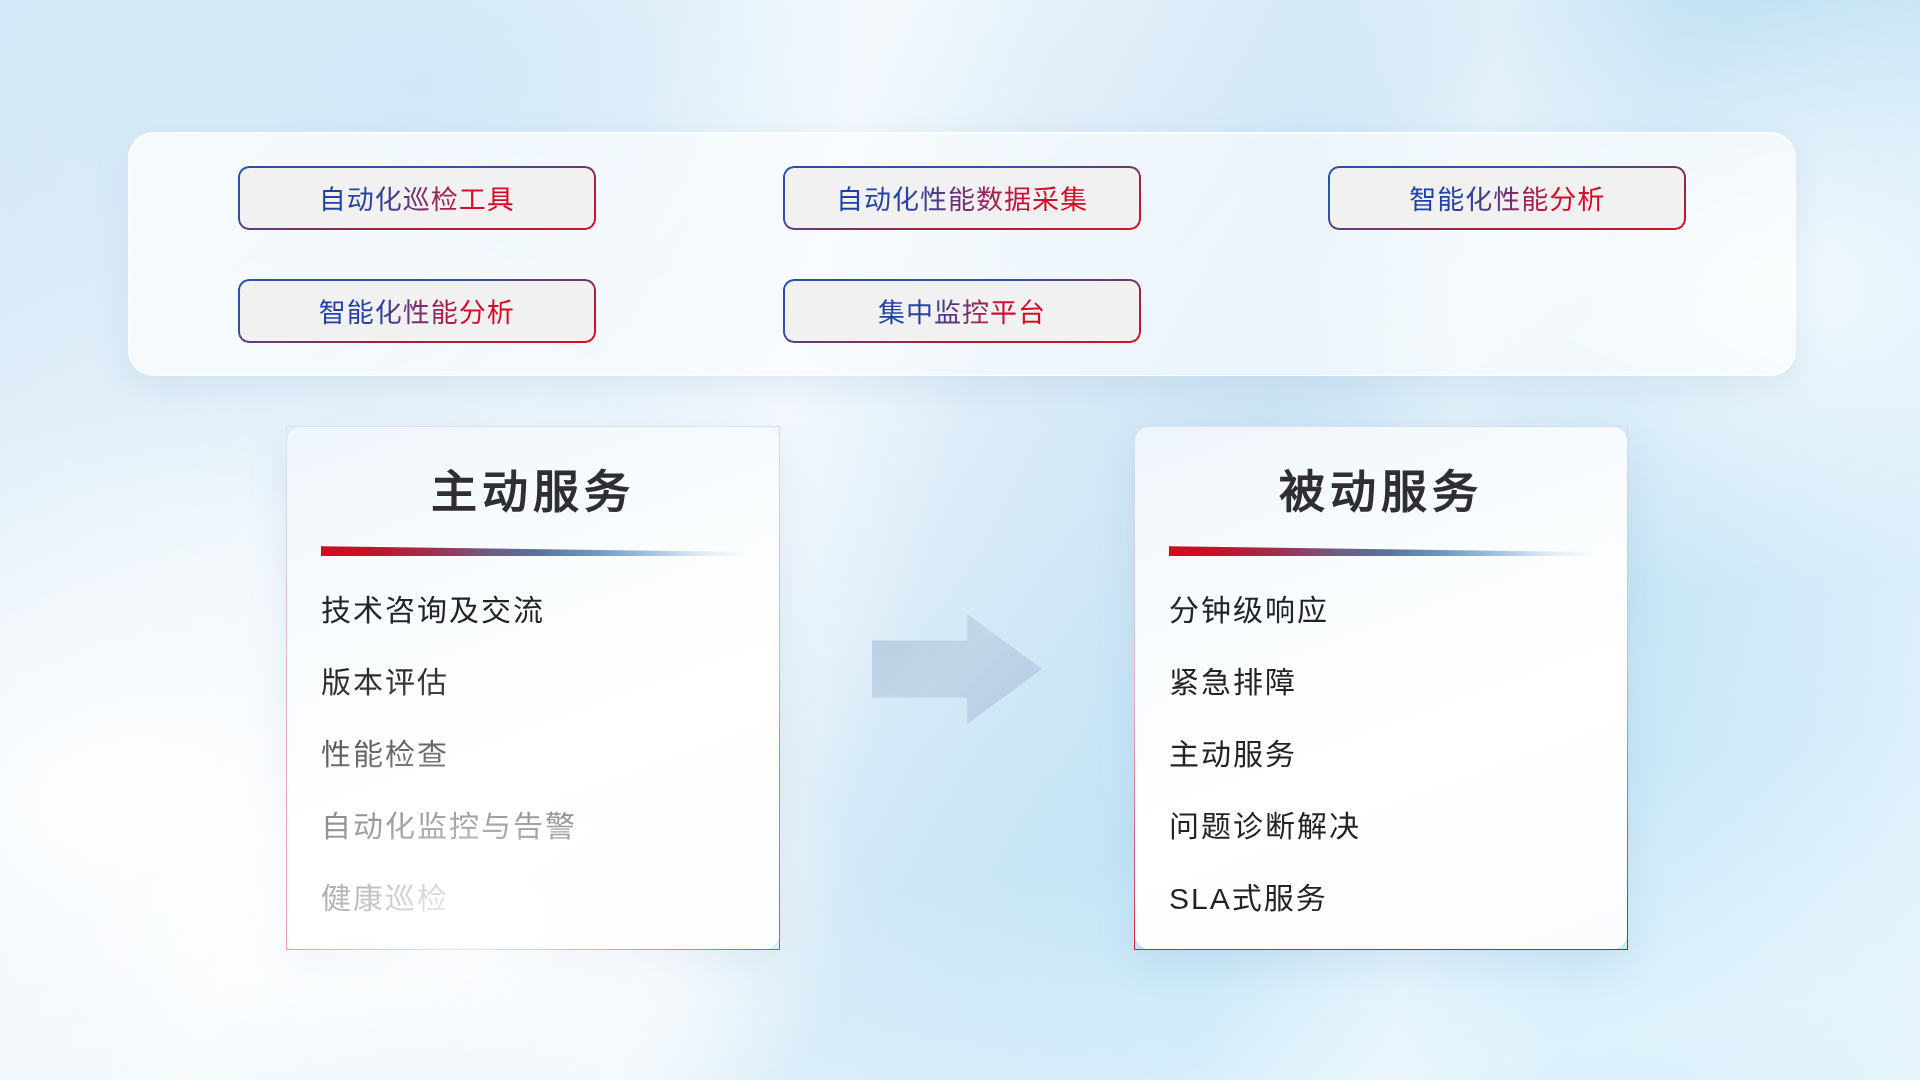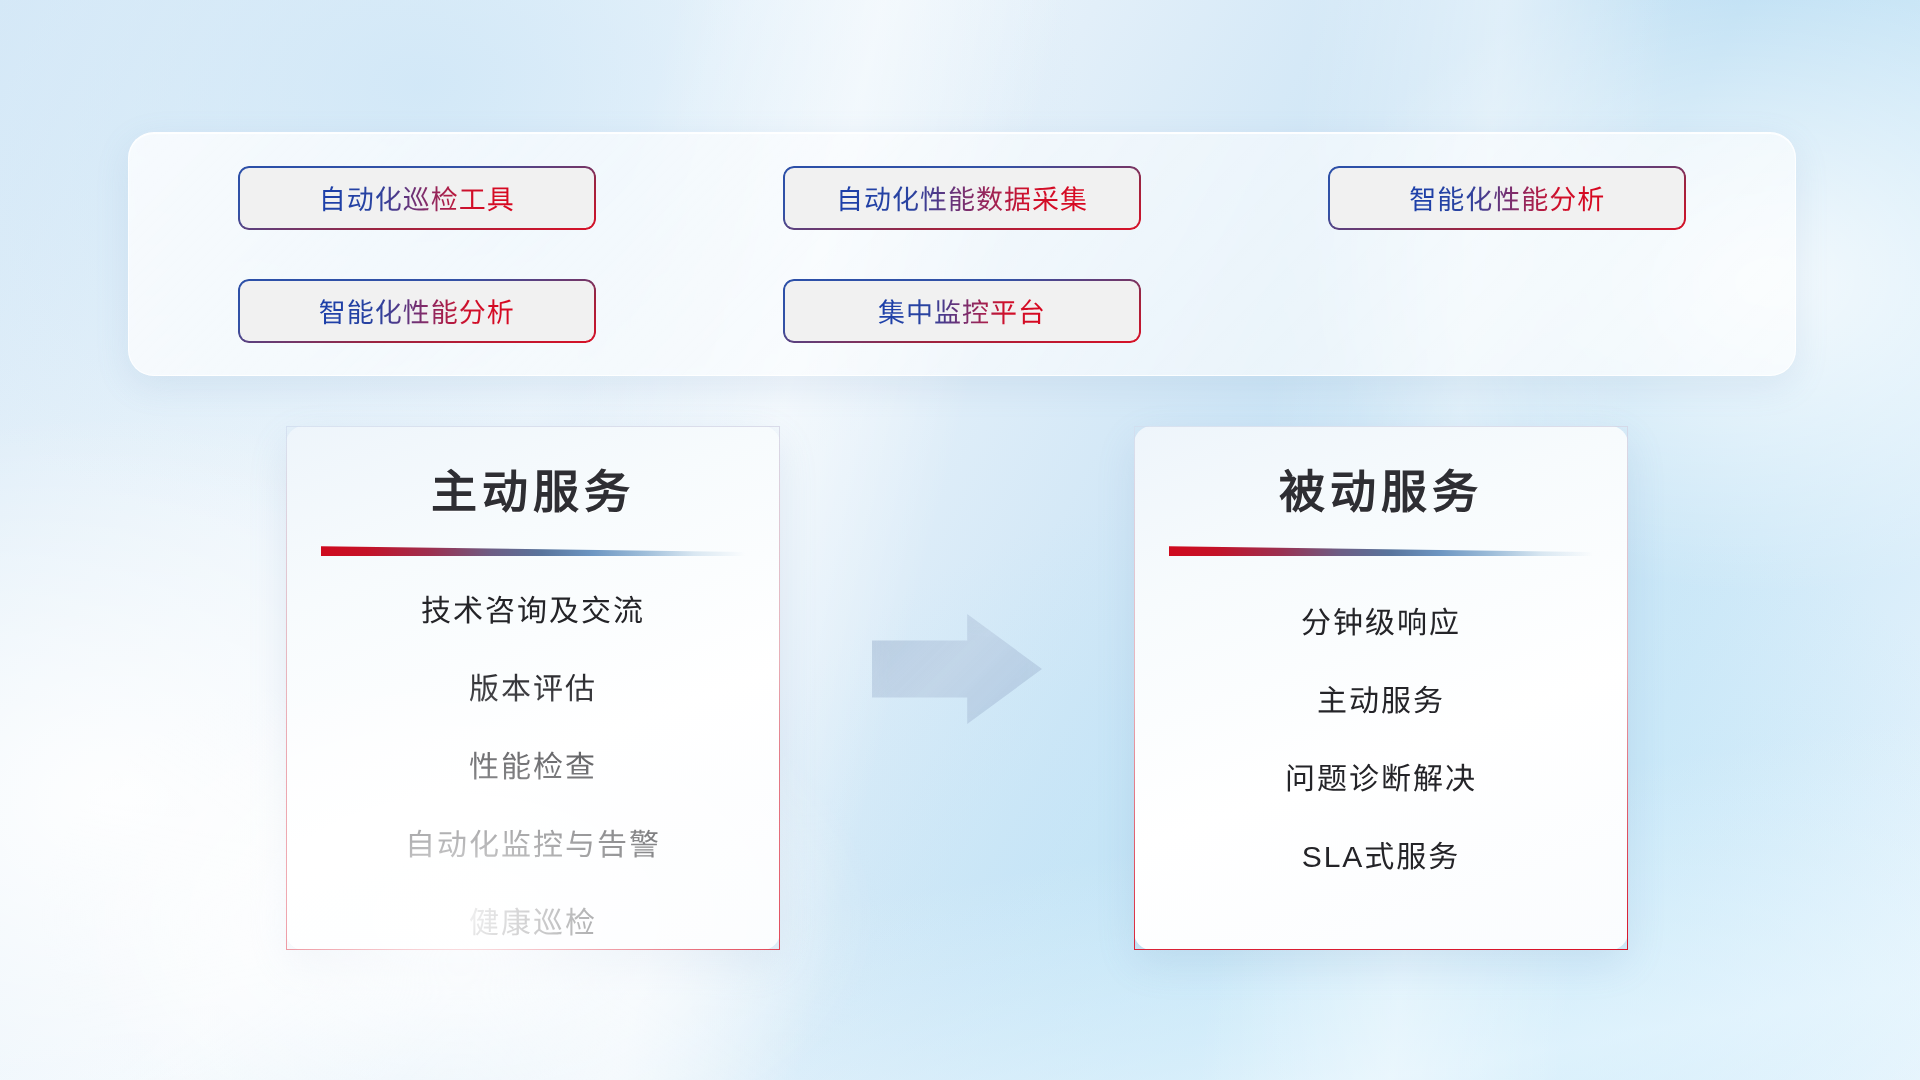--- a/index.html
+++ b/index.html
@@ -178,22 +178,21 @@
        rgba(190,214,232,0.55) 88%,
        rgba(214,230,242,0.0) 100%);
     clip-path: polygon(0% 0%, 100% 58%, 100% 100%, 0% 100%);
   }
 
   .svc-list {
     margin-top: 30px;
     width: 100%;
     display: flex;
     flex-direction: column;
-    align-items: center;
-    gap: 6px;
+    gap: 0;
     flex: 1;
   }
   .svc-item {
     font-size: 30px;
     color: #242428;
     letter-spacing: 2px;
     line-height: 1;
     padding: 21px 0;
     white-space: nowrap;
   }
@@ -263,20 +262,21 @@
   <div class="svc-card right">
     <div class="svc-card-inner">
       <div class="svc-title">被动服务</div>
 
       <div class="svc-divider">
         <div class="bar"></div>
       </div>
 
       <div class="svc-list">
         <div class="svc-item">分钟级响应</div>
+        <div class="svc-item">紧急排障</div>
         <div class="svc-item">主动服务</div>
         <div class="svc-item">问题诊断解决</div>
         <div class="svc-item">SLA式服务</div>
       </div>
     </div>
   </div>
 
 </div>
 
 </body></html>

